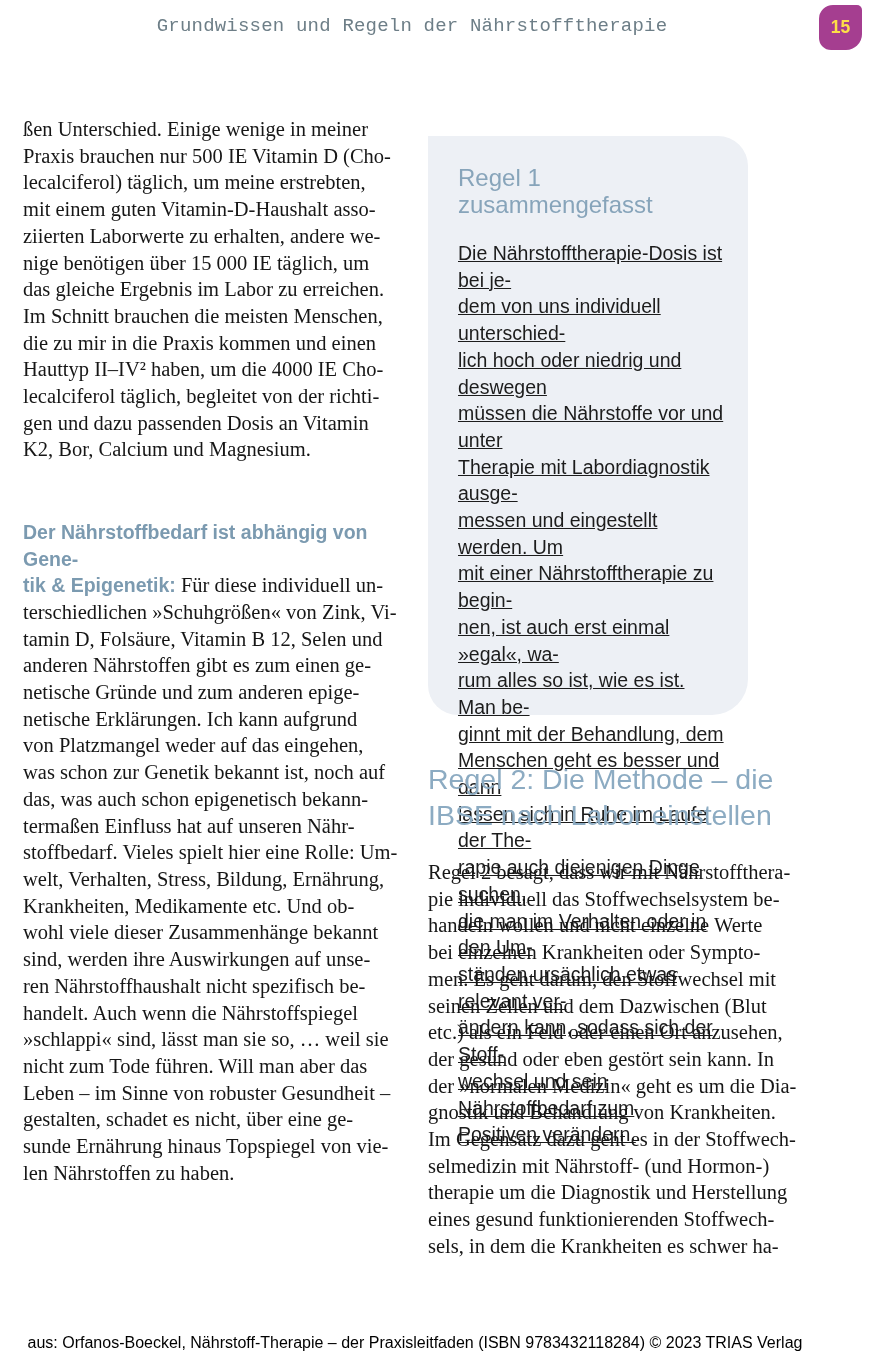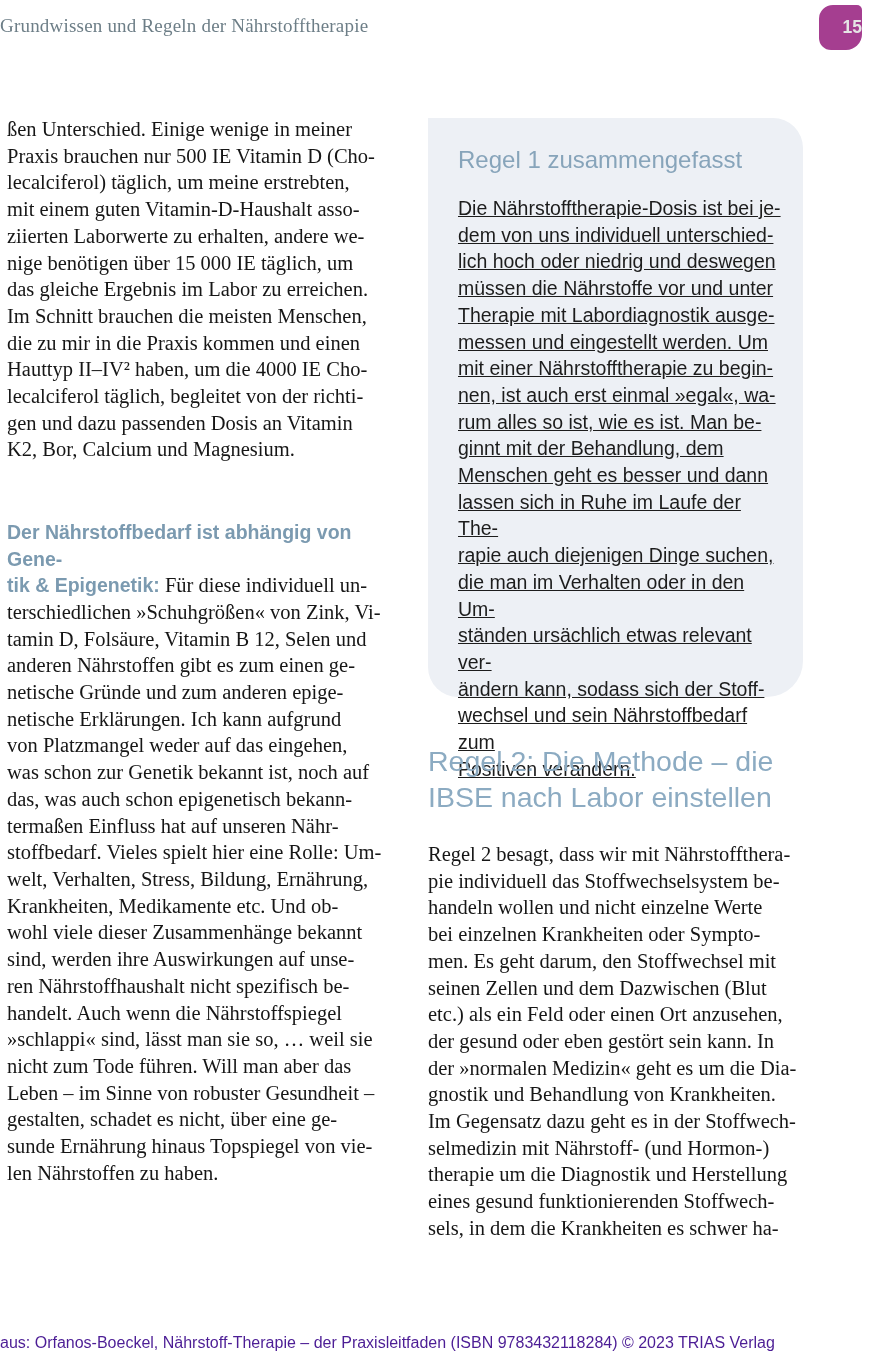--- a/index.html
+++ b/index.html
@@ -10,46 +10,46 @@
     height: 1362px;
     background: #ffffff;
     overflow: hidden;
     font-family: "Liberation Serif", serif;
     color: #161616;
   }
 
   
   .header-title {
     position: absolute;
-    top: 15px; left: 0;
+    top: 15px; left: 12px;
     width: 800px;
-    text-align: left;
-    font-family: Liberation Serif, serif;
+    text-align: center;
+    font-family: Liberation Mono, monospace;
     font-size: 19px;
     letter-spacing: 0.2px;
     color: #6d7e87;
     white-space: nowrap;
   }
   .page-badge {
     position: absolute;
     top: 5px; left: 819px;
     width: 43px; height: 45px;
     background: #a53e90;
     border-radius: 14px 5px 16px 12px;
-    display: flex; align-items: center; justify-content: flex-end;
+    display: flex; align-items: center; justify-content: center;
     font-family: "Liberation Sans", sans-serif;
     font-weight: bold;
     font-size: 17.5px;
-    color: #e5e5e5;
+    color: #fde047;
   }
 
   
   .left-col {
     position: absolute;
-    left: 7px; top: 116px;
+    left: 23px; top: 116px;
     width: 394px;
   }
   .right-col {
     position: absolute;
     left: 428px; top: 116px;
     width: 378px;
   }
 
   .body-text {
     font-family: "Liberation Serif", serif;
@@ -61,22 +61,22 @@
   .para-2 { margin-top: 29px; }
   .lead-in {
     font-family: "Liberation Sans", sans-serif;
     font-weight: bold;
     font-size: 19.5px;
     color: #7b9ab0;
   }
 
   
   .rule-box {
-    margin-top: 2px;
-    width: 375px;
+    margin-top: 20px;
+    width: 320px;
     height: 579px;
     background: #edf0f5;
     border-radius: 0 30px 36px 30px;
     padding: 28px 22px 0 30px;
   }
   .rule-box-title {
     font-family: "Liberation Sans", sans-serif;
     font-weight: 400;
     font-size: 24px;
     line-height: 27px;
@@ -102,23 +102,24 @@
     color: #8cabc2;
     white-space: pre-line;
   }
   .section-body { margin-top: 26px; }
 
   
   .footer {
     position: absolute;
     left: 0; bottom: 10px;
     width: 830px;
+    text-align: center;
     font-family: "Liberation Sans", sans-serif;
     font-size: 16px;
-    color: #4c1d95;
+    color: #000000;
     white-space: nowrap;
   }
 </style>
 </head>
 <body>
 
 <div class="page">
 
   <div class="header-title">Grundwissen und Regeln der Nährstofftherapie</div>
 

